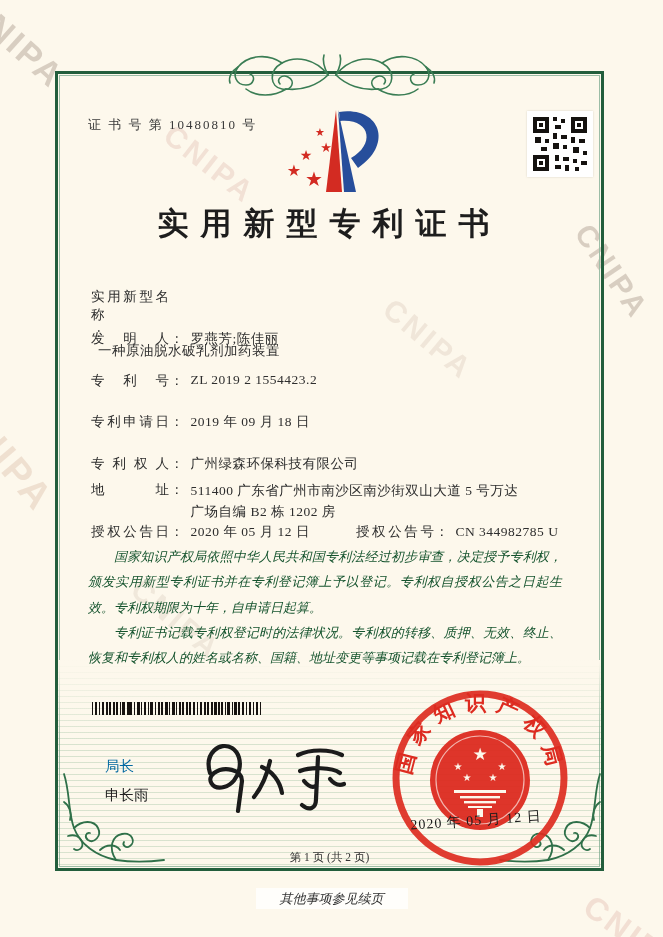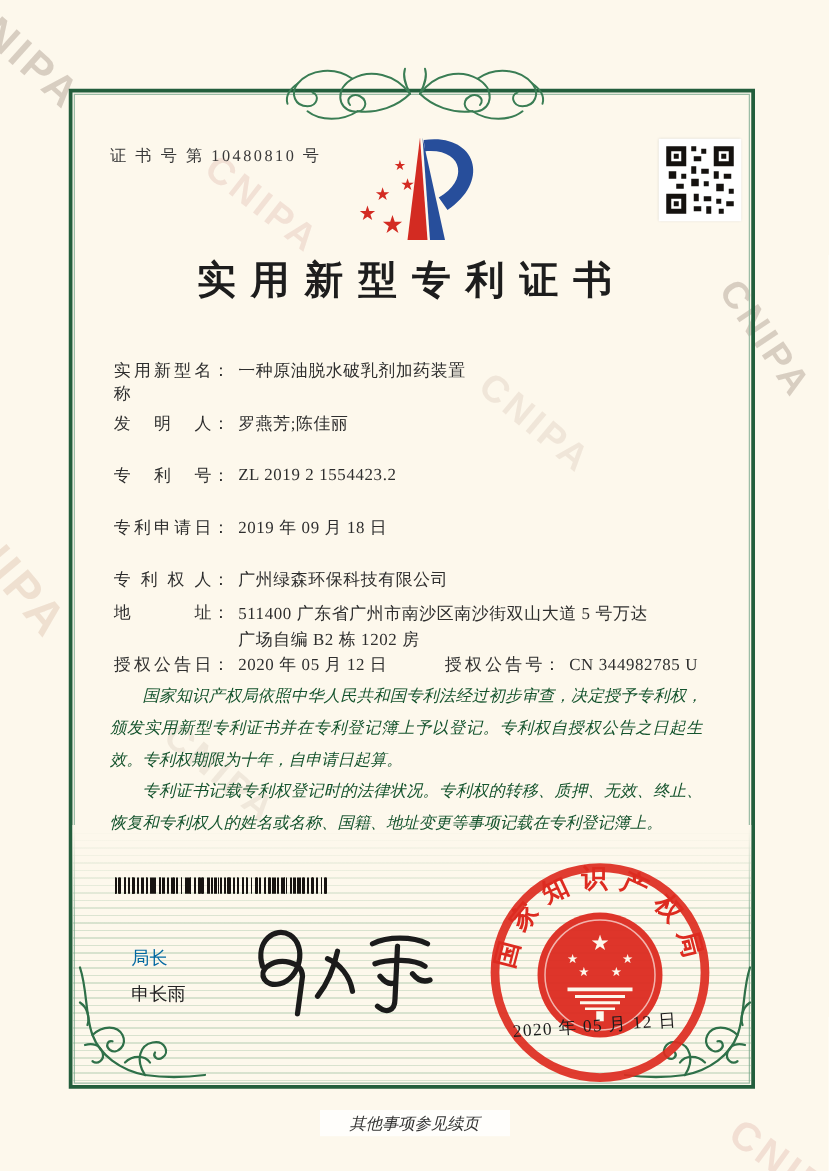--- a/index.html
+++ b/index.html
@@ -49,21 +49,21 @@
       box-shadow:0 0 2px rgba(0,0,0,.15);}
   .title{
     position:absolute;left:55px;top:203px;width:549px;text-align:center;
     font-size:31px;font-weight:bold;letter-spacing:12px;color:#1d1d1d;
   }
   
   .row{position:absolute;left:91px;display:flex;font-size:13.5px;color:#2e2e2e;}
   .row .lab{display:inline-block;width:78px;text-align:justify;text-align-last:justify;}
   .row .colon{display:inline-block;margin-left:1px;}
   .row .val{margin-left:7px;letter-spacing:.5px;}
-  .row-0{top:288px;}
+  .row-0{top:288px;flex-direction:column;}
   .row-1{top:330px;}
   .row-2{top:372px;}
   .row-3{top:413px;}
   .row-4{top:455px;}
   .row-5{top:481px;}
   .row-5 .val{width:334px;line-height:1.55;}
   .row-6{top:523px;}
   .grp2{display:flex;margin-left:46px;align-items:center;}
   .grp2 .lab{width:78px;}
   
@@ -303,17 +303,18 @@
         <rect x="-26" y="12" width="52" height="3"></rect>
         <rect x="-20" y="18" width="40" height="2.4"></rect>
         <rect x="-16" y="23" width="32" height="2.4"></rect>
         <rect x="-12" y="28" width="24" height="2"></rect>
         <rect x="-3" y="31" width="6" height="8"></rect>
       </g>
     </g>
   </svg>
   <div class="seal-date">2020 年 05 月 12 日</div>
 
+  <div class="page-info">第 1 页 (共 2 页)</div>
   <div class="continuation">
     <span>其他事项参见续页</span>
   </div>
 
 </div>
 
 </body></html>

